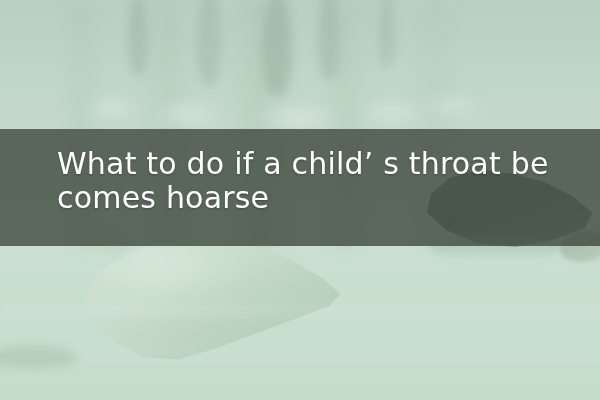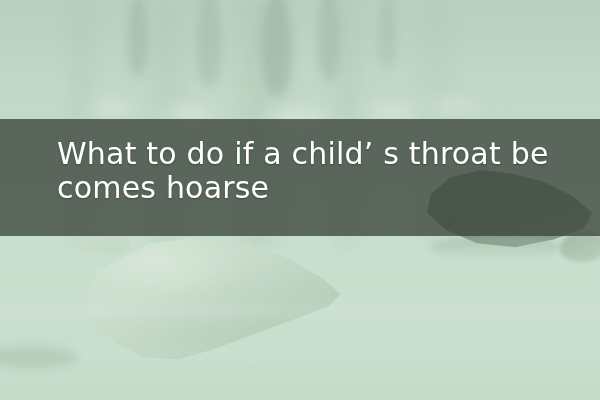--- a/index.html
+++ b/index.html
@@ -194,21 +194,21 @@
     position: absolute;
     inset: 0;
     background: rgba(186,214,192,.20);
     pointer-events: none;
   }
 
   
   .banner {
     position: absolute;
     left: 0;
-    top: 119px;
+    top: 129px;
     width: 600px;
     height: 117px;
     background: rgba(62,72,63,.80);
     box-sizing: border-box;
     padding: 18px 38px 0 57px;
   }
   .banner-title {
     margin: 0;
     color: #ffffff;
     font-size: 30px;

